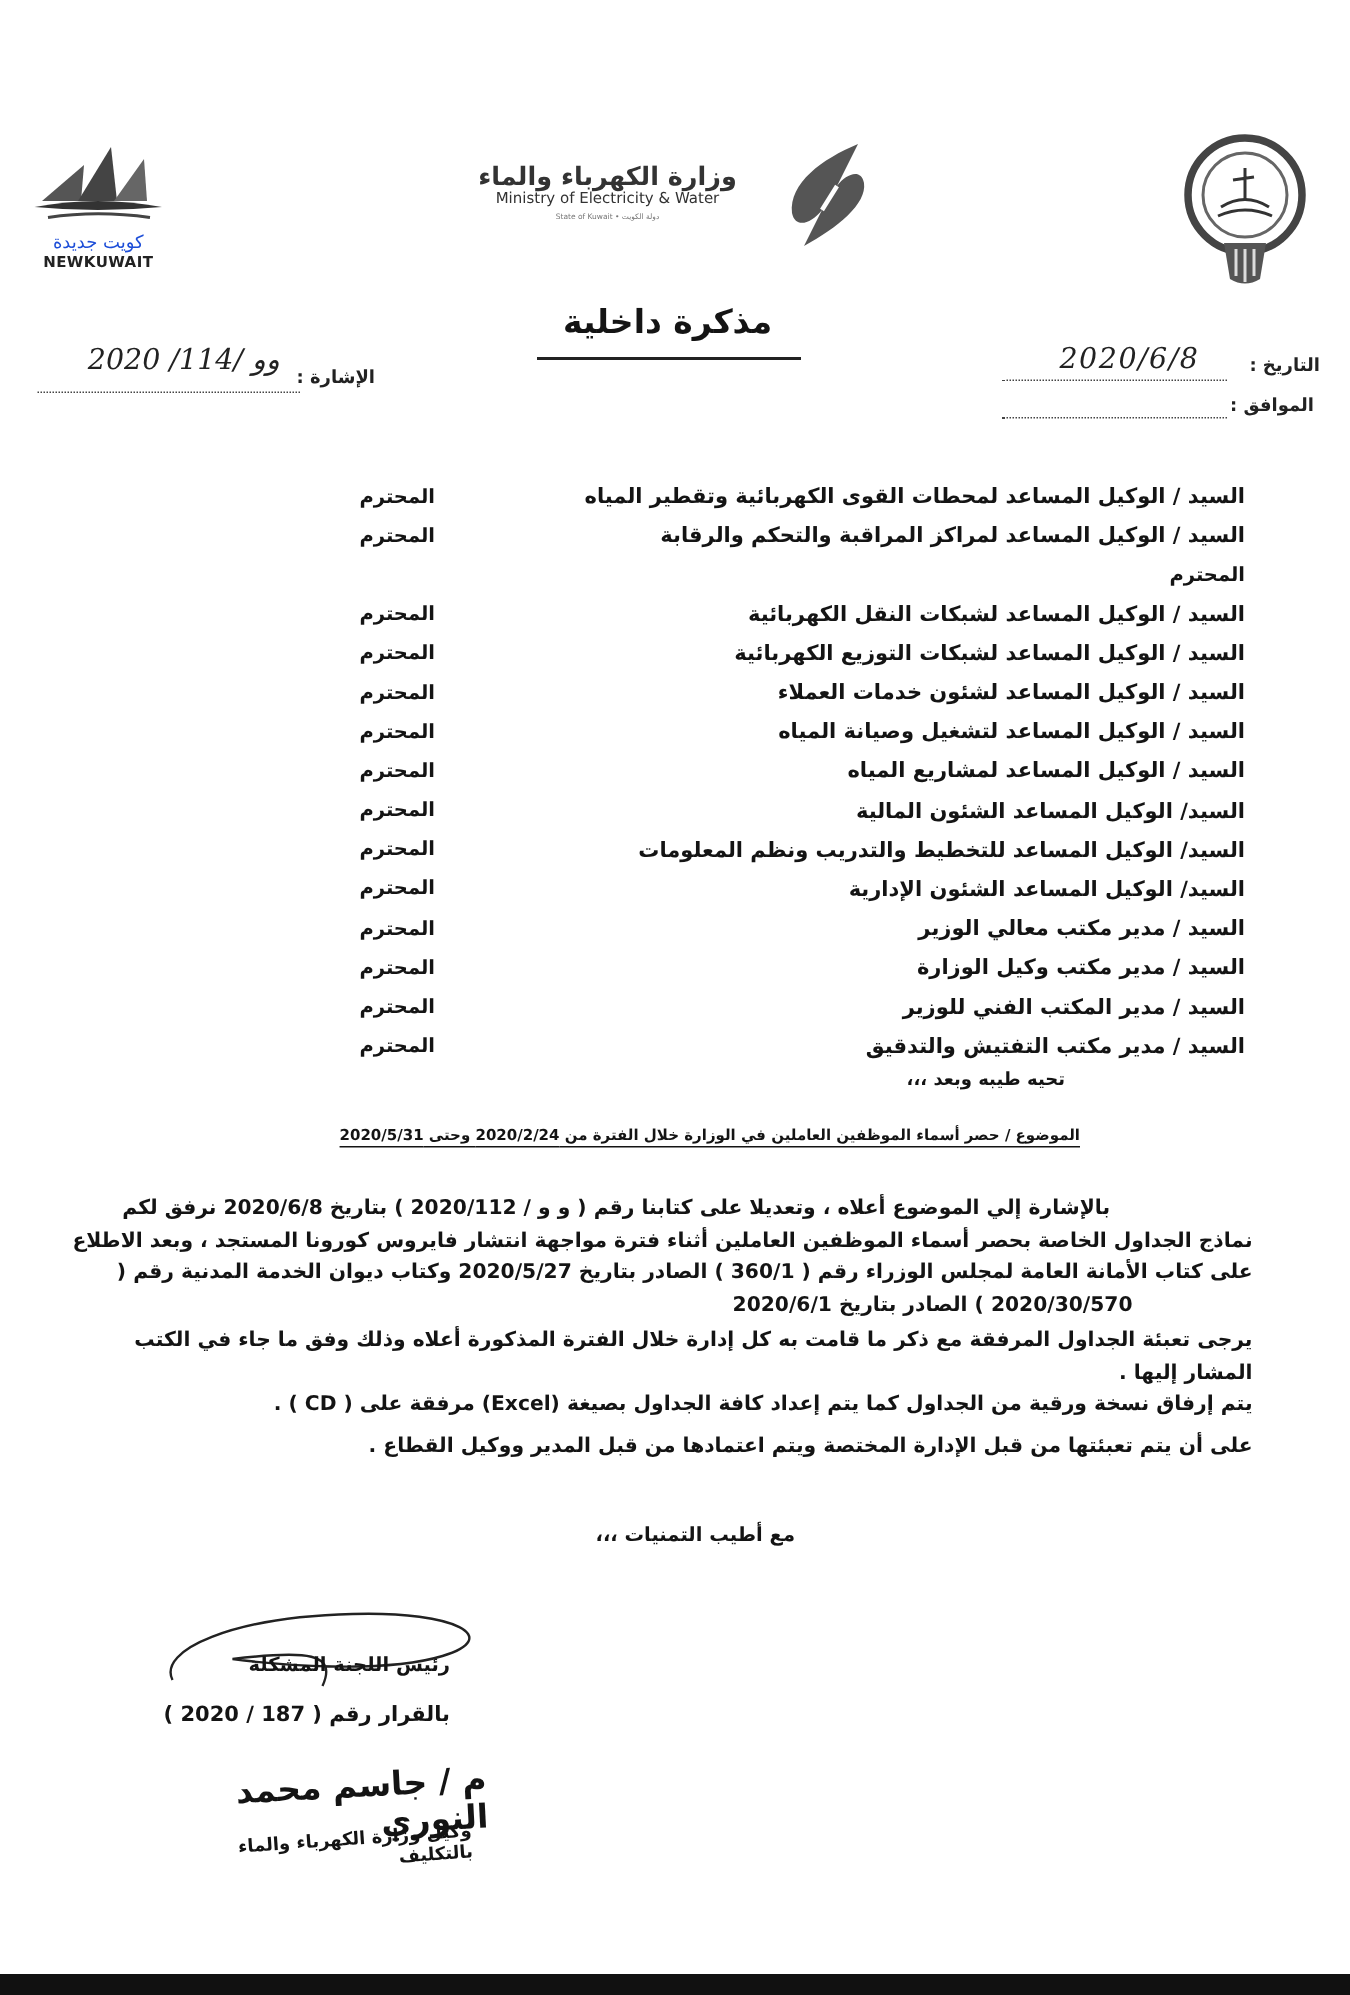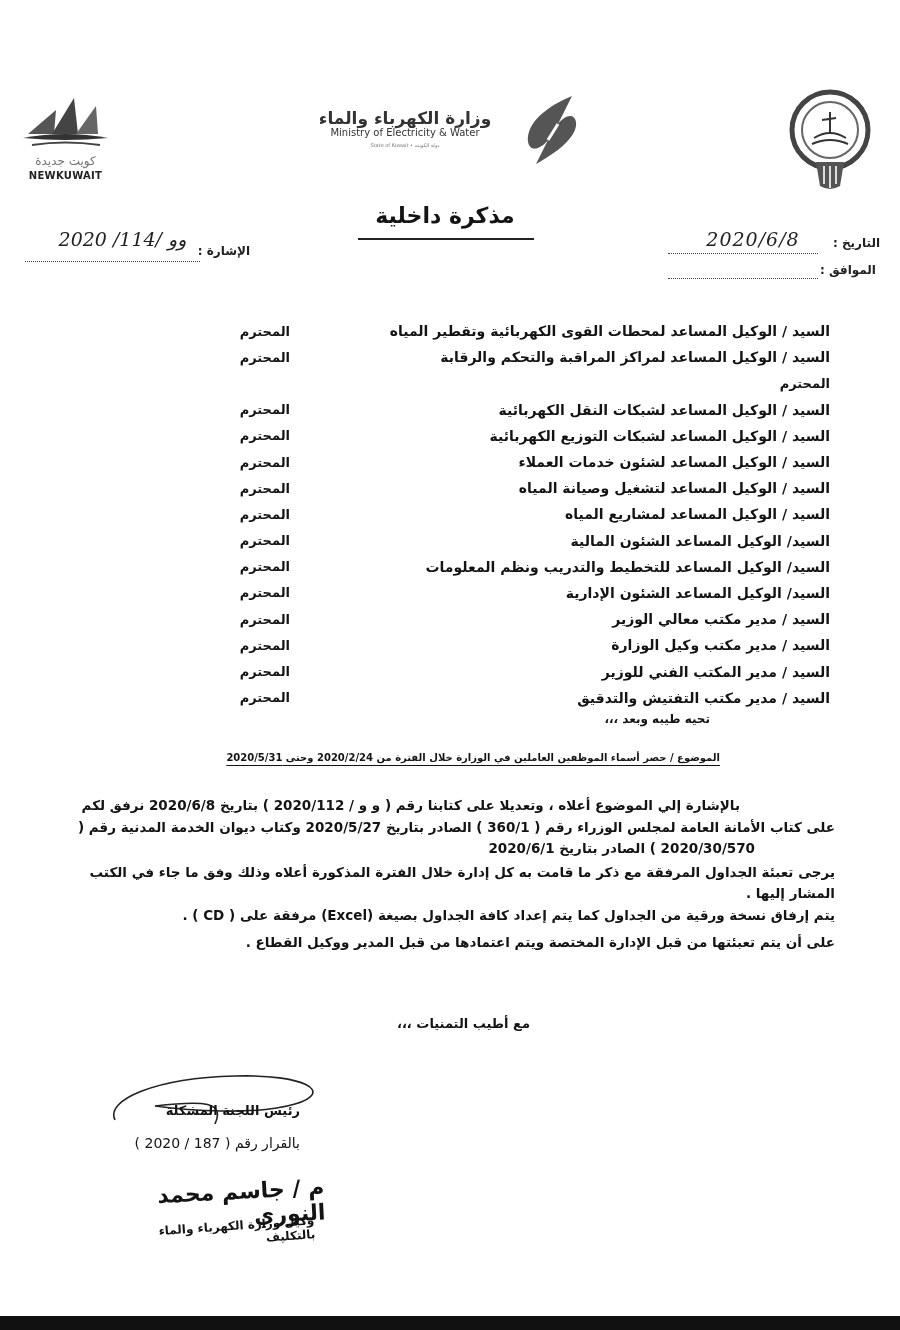--- a/index.html
+++ b/index.html
@@ -6,21 +6,21 @@
   body {
     width: 900px; height: 1330px; position: relative; overflow: hidden;
     background: #ffffff; color: #141414;
     font-family: "DejaVu Sans", sans-serif;
   }
   .abs { position: absolute; }
   .bottom-bar { position: absolute; left: 0; right: 0; bottom: 0; height: 14px; background: #111; }
 
   
   .logo-newkuwait { left: 18px; top: 90px; width: 95px; height: 100px; }
-  .nk-arabic { position: absolute; left: 0; top: 64px; width: 95px; text-align: center; font-size: 12px; color: #737373; direction: rtl; }
+  .nk-arabic { position: absolute; left: 0; top: 64px; width: 95px; text-align: center; font-size: 12px; color: #1d4ed8; direction: rtl; }
   .nk-latin { position: absolute; left: 0; top: 80px; width: 95px; text-align: center; font-size: 10px; font-weight: bold; letter-spacing: 0.3px; color: #222; }
 
   .ministry-block { left: 300px; top: 108px; width: 210px; text-align: center; }
   .ministry-ar { font-size: 17px; font-weight: bold; color: #333; direction: rtl; letter-spacing: 0.5px; }
   .ministry-en { font-size: 10px; color: #333; margin-top: -1px; }
   .ministry-small { font-size: 5px; color: #777; margin-top: 4px; }
 
   .logo-mew { left: 518px; top: 92px; width: 66px; height: 88px; }
   .logo-emblem { left: 780px; top: 88px; width: 100px; height: 105px; }
 
@@ -46,21 +46,21 @@
   
   .body-text { left: 45px; top: 795px; width: 790px; font-size: 13.5px; font-weight: bold; direction: rtl; text-align: right; line-height: 21.5px; }
   .body-text p { margin: 0; }
   .para-indent { padding-right: 95px; }
   .line { white-space: nowrap; }
   .closing { left: 330px; top: 1016px; width: 200px; text-align: right; font-size: 13px; font-weight: bold; direction: rtl; }
 
   
   .sig-scribble { left: 95px; top: 1070px; width: 240px; height: 60px; }
   .sig-title { left: 110px; top: 1103px; width: 190px; text-align: right; font-size: 13px; font-weight: bold; direction: rtl; }
-  .sig-decree { left: 95px; top: 1135px; width: 205px; text-align: right; font-size: 14px; font-weight: normal; direction: rtl; }
+  .sig-decree { left: 95px; top: 1135px; width: 205px; text-align: right; font-size: 14px; font-weight: bold; direction: rtl; }
   .sig-name { left: 110px; top: 1180px; width: 215px; text-align: right; font-size: 22px; font-weight: bold; direction: rtl; transform: rotate(-3deg); }
   .sig-role { left: 120px; top: 1220px; width: 195px; text-align: right; font-size: 12px; font-weight: bold; direction: rtl; transform: rotate(-4deg); }
 </style>
 </head>
 <body>
 
 <div class="abs logo-newkuwait">
   <svg width="95" height="62" viewBox="0 0 95 62">
     <path d="M10 44 L38 20 L36 44 Z" fill="#555"></path>
     <path d="M34 44 L56 8 L60 44 Z" fill="#444"></path>
@@ -173,20 +173,21 @@
     </div>
 </div>
 
 <div class="abs greeting">تحيه طيبه وبعد ،،،</div>
 
 <div class="abs subject">الموضوع / حصر أسماء الموظفين العاملين في الوزارة خلال الفترة من 2020/2/24 وحتى 2020/5/31</div>
 
 <div class="abs body-text">
   <p>
     <span class="line para-indent" style="display:block;">بالإشارة إلي الموضوع أعلاه ، وتعديلا على كتابنا رقم ( و و / 2020/112 ) بتاريخ 2020/6/8 نرفق لكم</span>
+    <span class="line" style="display:block;">نماذج الجداول الخاصة بحصر أسماء الموظفين العاملين أثناء فترة مواجهة انتشار فايروس كورونا المستجد ، وبعد الاطلاع</span>
     <span class="line" style="display:block;">على كتاب الأمانة العامة لمجلس الوزراء رقم ( 360/1 ) الصادر بتاريخ 2020/5/27 وكتاب ديوان الخدمة المدنية رقم (</span>
     <span class="line para-indent" style="display:block; padding-right:80px;">2020/30/570 ) الصادر بتاريخ 2020/6/1</span>
   </p>
   <p style="margin-top:2px;">
     <span class="line" style="display:block;">يرجى تعبئة الجداول المرفقة مع ذكر ما قامت به كل إدارة خلال الفترة المذكورة أعلاه وذلك وفق ما جاء في الكتب</span>
     <span class="line" style="display:block;">المشار إليها .</span>
   </p>
   <p>
     <span class="line" style="display:block;">يتم إرفاق نسخة ورقية من الجداول كما يتم إعداد كافة الجداول بصيغة (Excel) مرفقة على ( CD ) .</span>
   </p>

